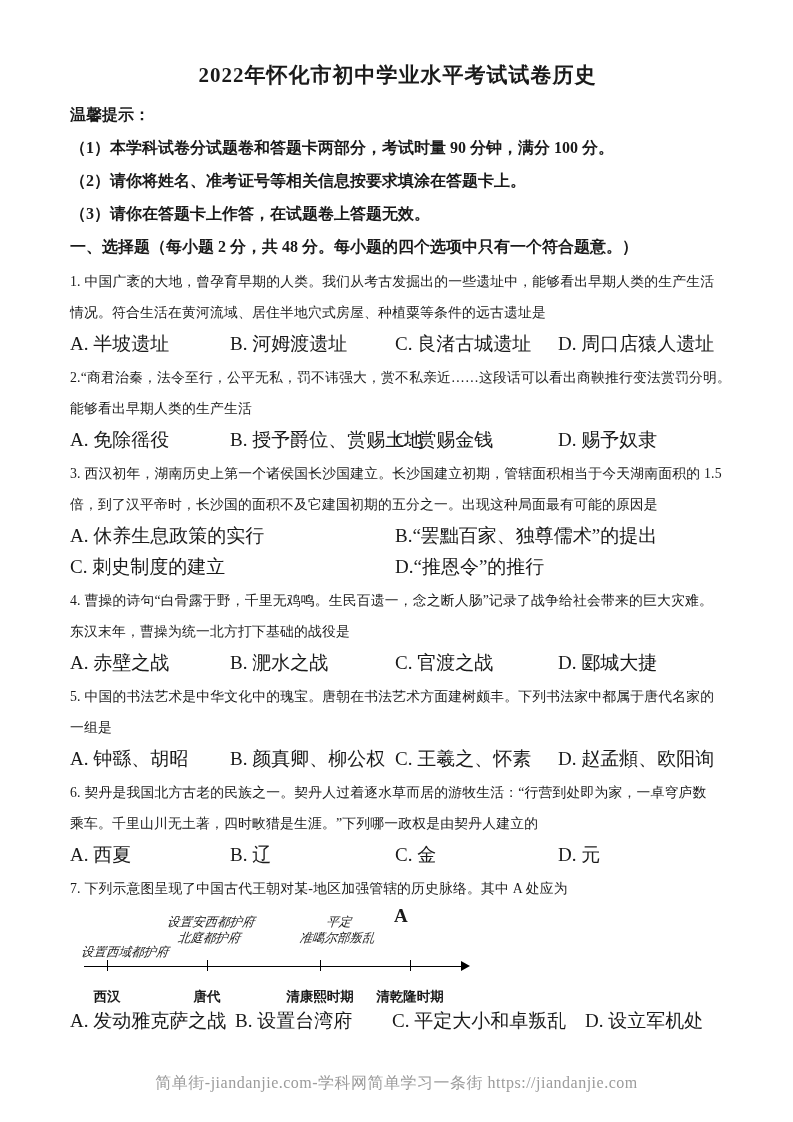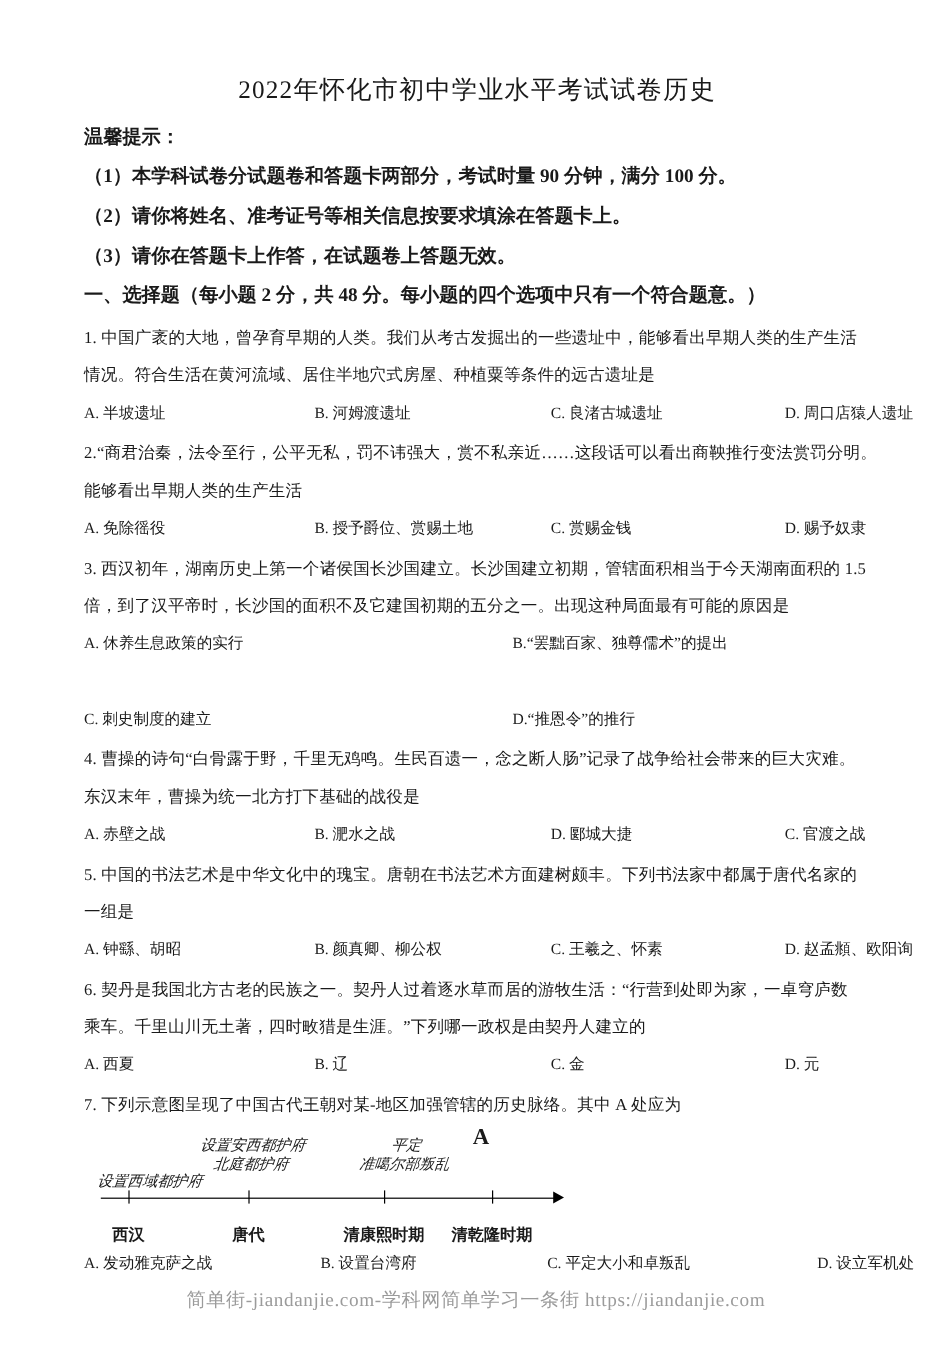--- a/index.html
+++ b/index.html
@@ -8,27 +8,27 @@
     width:793px;height:1122px;
     margin:0 auto;
     background:#ffffff;
     box-sizing:border-box;
     padding:60px 68px 0 70px;
     overflow:hidden;
     color:#1a1a1a;
     font-family:"Liberation Serif","DejaVu Serif",serif;
   }
   .title{
-    text-align:center;font-size:21px;font-weight:normal;
+    text-align:center;font-size:21px;font-weight:bold;
     line-height:30px;margin:0 0 8px 0;letter-spacing:1px;
   }
   .bold-line{font-size:16px;font-weight:bold;line-height:33px;white-space:nowrap;margin:0;}
   .q{margin-top:3px;}
   .qline{font-size:13.8px;line-height:31px;white-space:nowrap;letter-spacing:0.2px;margin:0;}
-  .opts{display:grid;font-size:13px;line-height:31px;gap:32px;}
+  .opts{display:grid;font-size:19px;line-height:31px;}
   .opts span{white-space:nowrap;}
   .c4{grid-template-columns:160px 165px 163px auto;}
   .c4w{grid-template-columns:165px 157px 193px auto;}
   .c2{grid-template-columns:325px auto;}
 
   
   .timeline{position:relative;height:97px;margin-top:4px;font-size:12.5px;}
   .tl-axis{position:absolute;left:14px;top:58px;width:378px;height:0;border-top:1.6px solid #000;}
   .tl-arrow{position:absolute;left:391px;top:53px;width:0;height:0;
     border-left:9px solid #000;border-top:5px solid transparent;border-bottom:5px solid transparent;}
@@ -98,22 +98,22 @@
       <span>D.“推恩令”的推行</span>
     </div>
   </section>
 
   <section class="q">
     <p class="qline">4. 曹操的诗句“白骨露于野，千里无鸡鸣。生民百遗一，念之断人肠”记录了战争给社会带来的巨大灾难。</p>
     <p class="qline">东汉末年，曹操为统一北方打下基础的战役是</p>
     <div class="opts c4">
       <span>A. 赤壁之战</span>
       <span>B. 淝水之战</span>
+      <span>C. 官渡之战</span>
       <span>D. 郾城大捷</span>
-      <span>C. 官渡之战</span>
     </div>
   </section>
 
   <section class="q">
     <p class="qline">5. 中国的书法艺术是中华文化中的瑰宝。唐朝在书法艺术方面建树颇丰。下列书法家中都属于唐代名家的</p>
     <p class="qline">一组是</p>
     <div class="opts c4">
       <span>A. 钟繇、胡昭</span>
       <span>B. 颜真卿、柳公权</span>
       <span>C. 王羲之、怀素</span>

